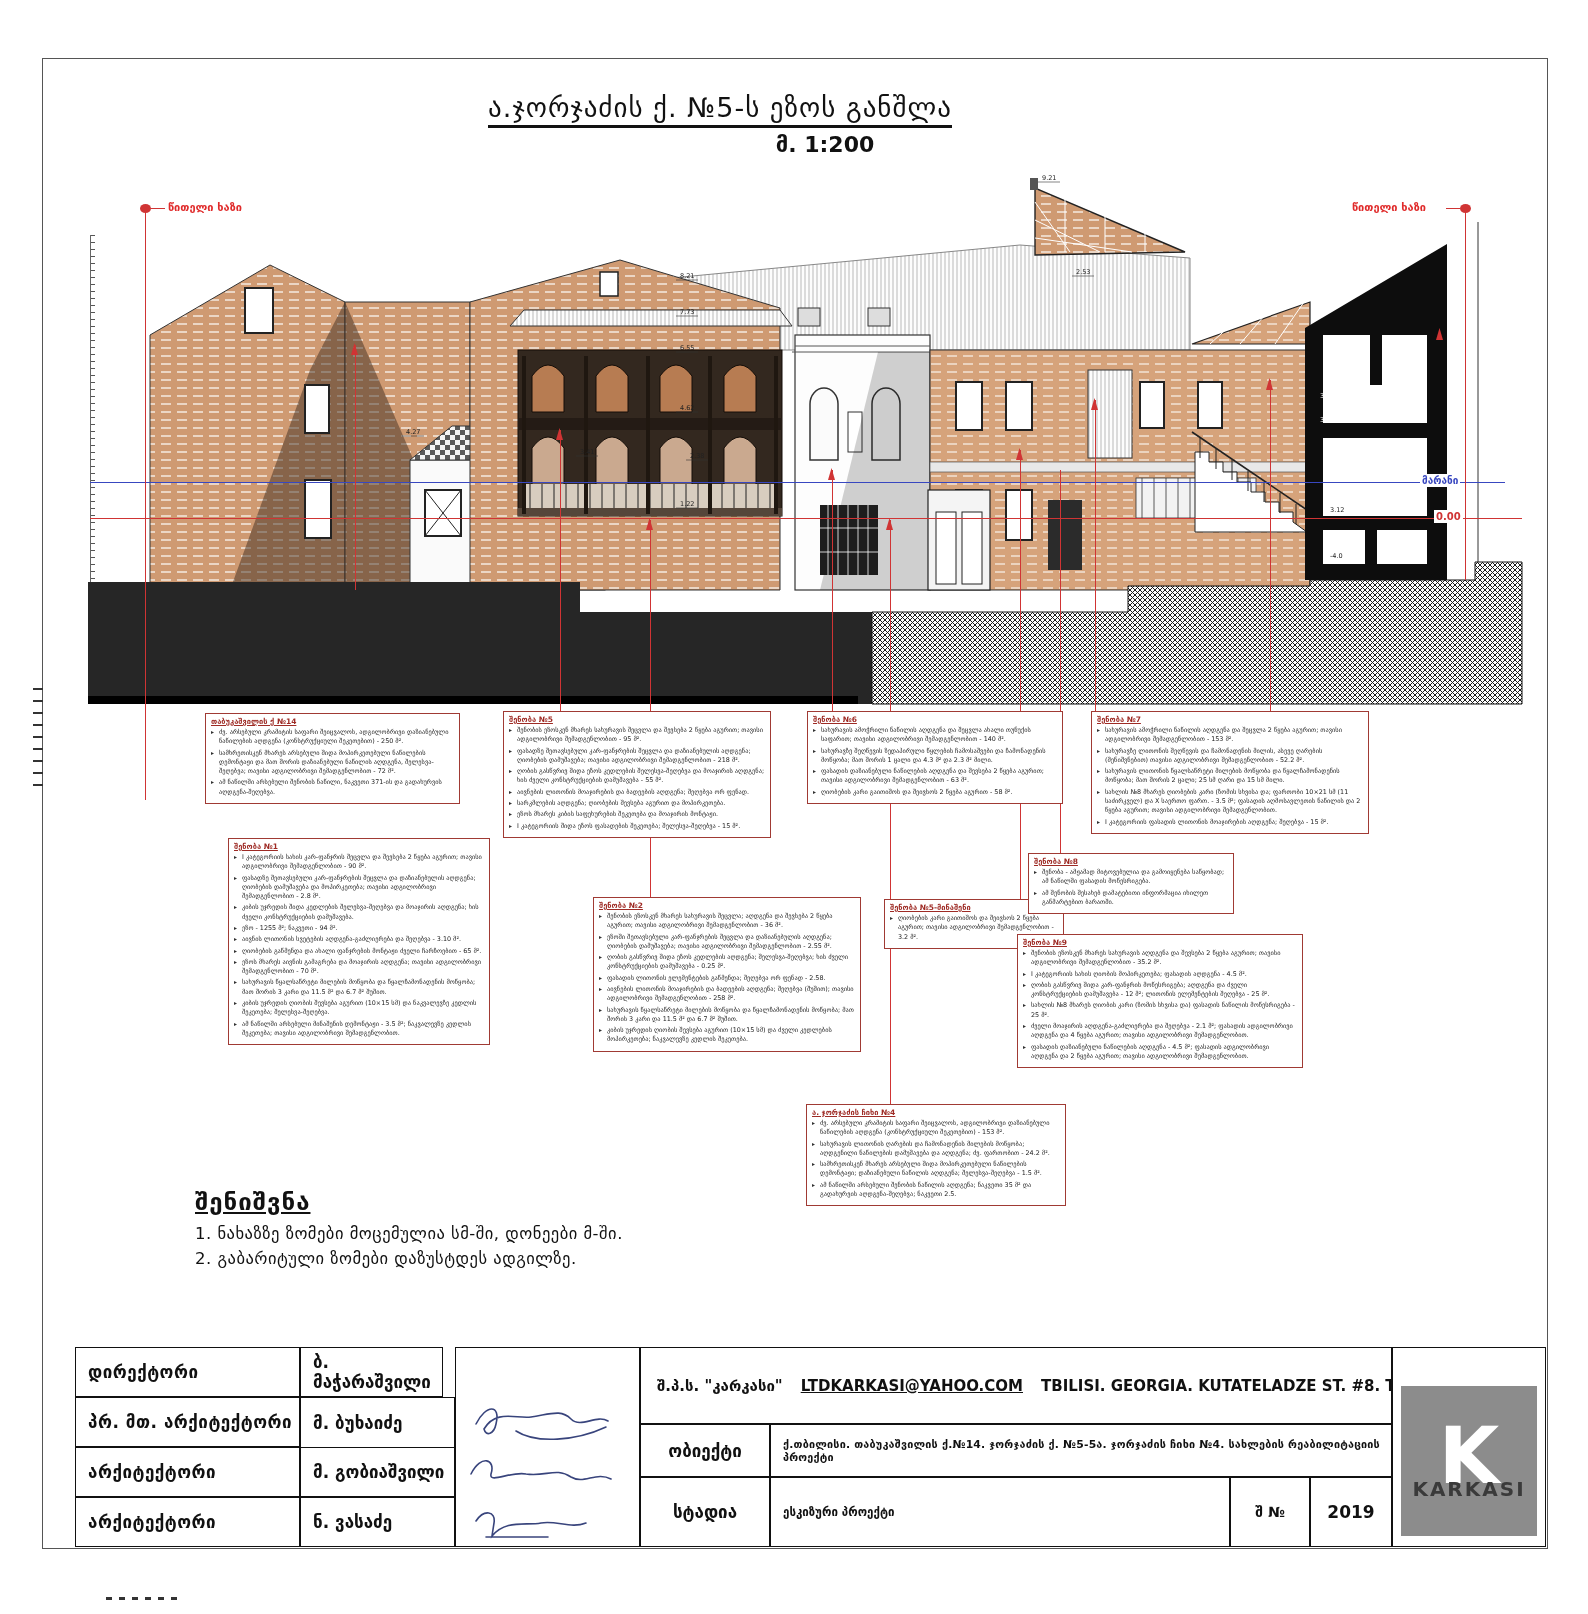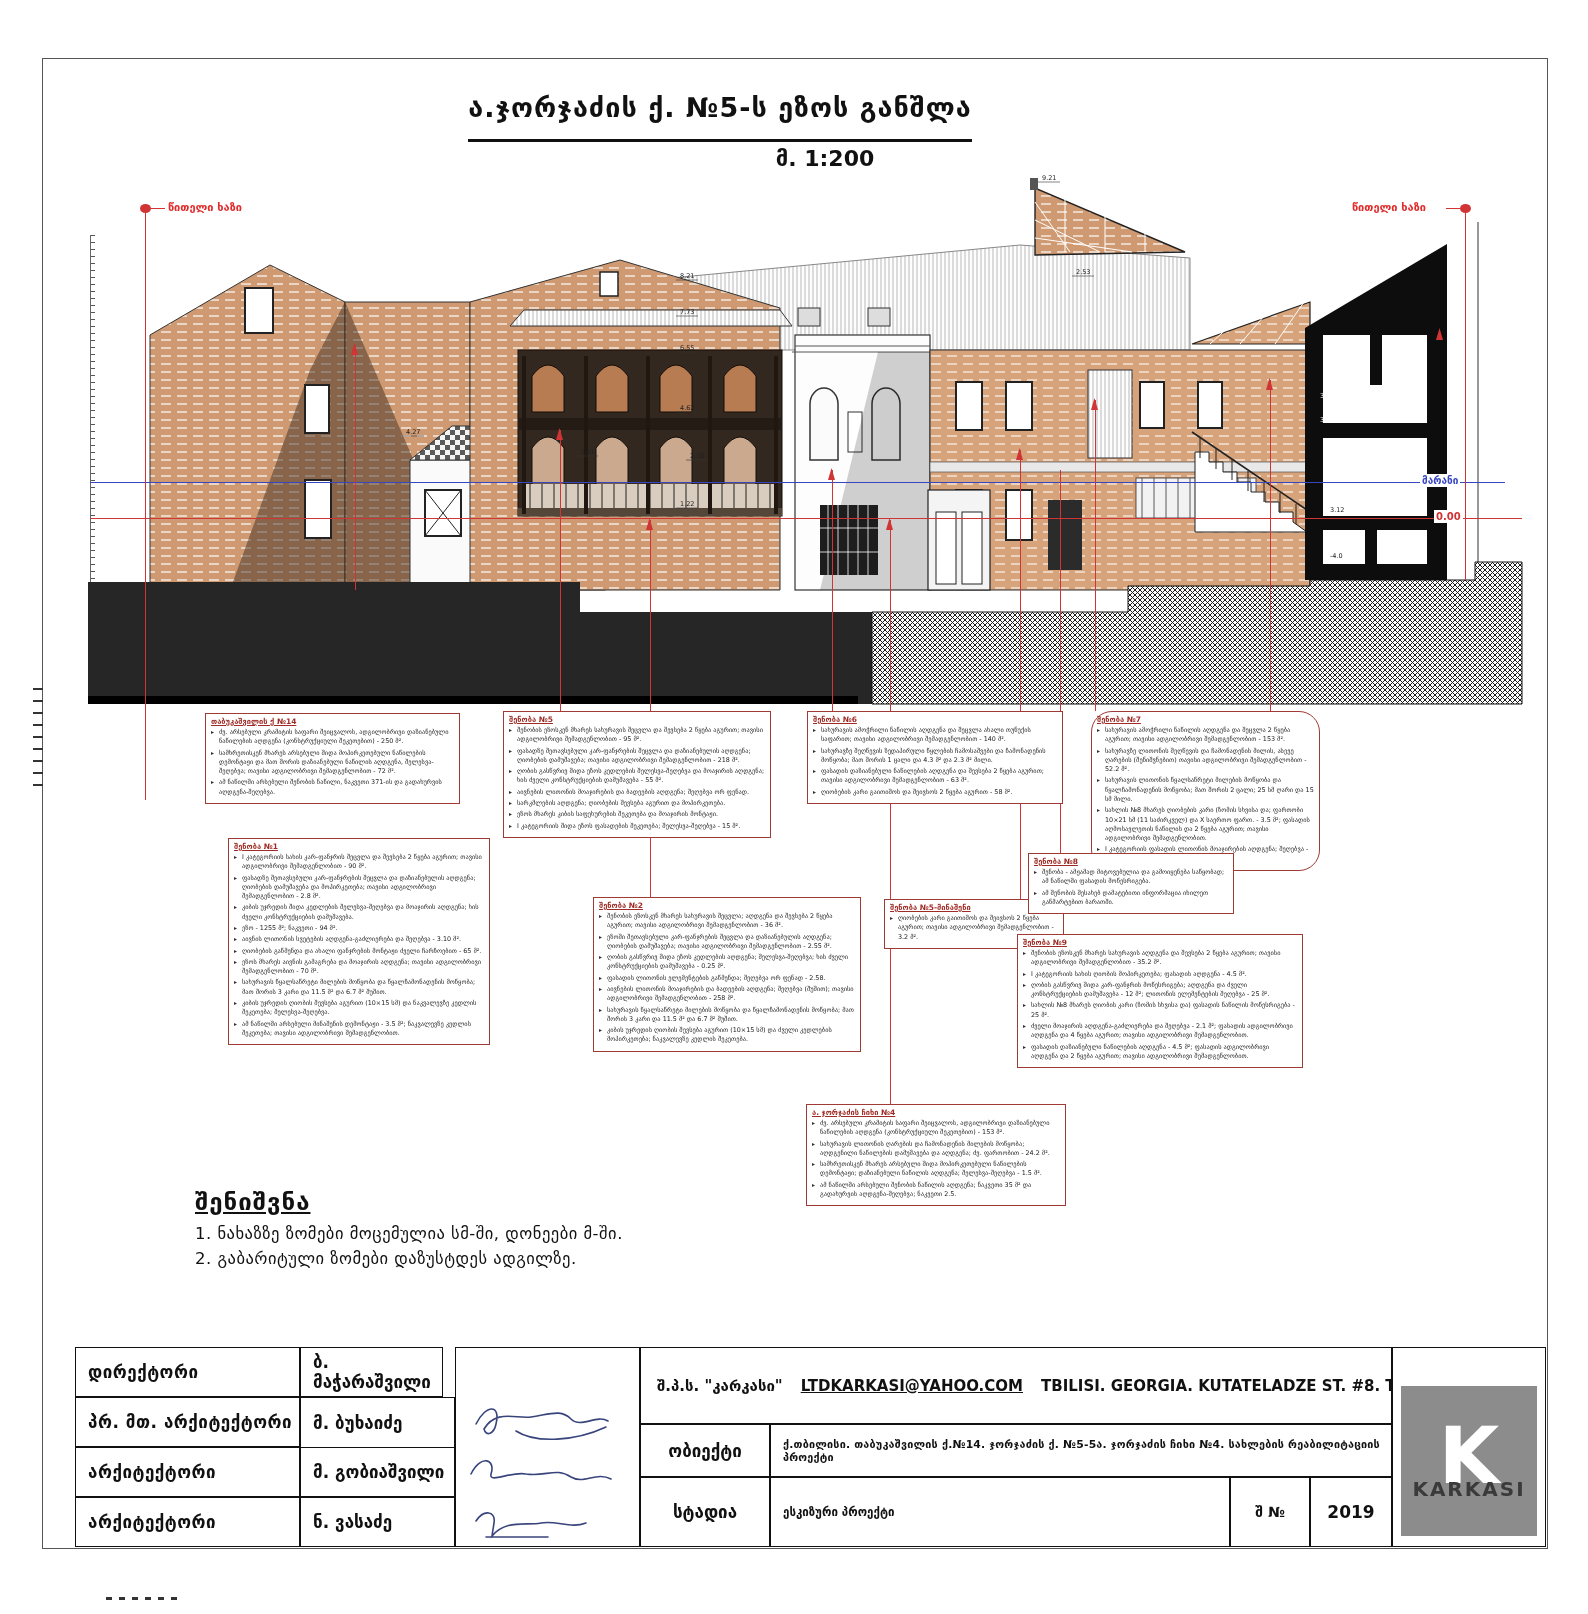--- a/index.html
+++ b/index.html
@@ -1,21 +1,21 @@
 <!DOCTYPE html>
 <html><head>
 <meta charset="utf-8">
 <style>
   html,body{margin:0;padding:0;background:#fff;}
   body{width:1588px;height:1614px;position:relative;font-family:"DejaVu Sans",sans-serif;color:#111;}
   .abs{position:absolute;}
   .frame{left:42px;top:58px;width:1504px;height:1489px;border:1px solid #555;}
   
   .title-wrap{left:440px;top:92px;width:560px;text-align:center;}
-  .sheet-title{display:inline-block;font-size:27px;font-weight:bold;letter-spacing:1px;border-bottom:3px solid #111;padding-bottom:16px;}
+  .sheet-title{display:inline-block;font-size:27px;font-weight:normal;letter-spacing:1px;border-bottom:3px solid #111;padding-bottom:2px;}
   .sheet-scale{font-size:22px;font-weight:bold;margin-top:4px;transform:translateX(105px);}
   
   .vline{width:1px;background:#d03434;}
   .hline{height:1px;}
   .red{background:#d03434;}
   .blue{background:#3847c0;}
   .reddot{width:11px;height:9px;background:#d03434;border-radius:50%;}
   .redlbl{color:#e02b2b;font-size:11px;font-weight:bold;white-space:nowrap;}
   .lvl-lbl{font-size:10px;font-weight:bold;background:#fff;padding:0 2px;line-height:13px;}
   .lvl-blue{color:#3847c0;}
@@ -317,21 +317,21 @@
       <li>ფასადის დაზიანებული ნაწილების აღდგენა და შევსება 2 წყება აგურით; თავისი ადგილობრივი შემადგენლობით - 63 მ².</li>
       <li>ღიობების კარი გაითიშოს და შეივსოს 2 წყება აგურით - 58 მ².</li>
     </ul>
 </div>
 <div class="abs ann" style="left:884px;top:899px;width:180px;">
   <h4>შენობა №5-მინაშენი</h4>
   <ul>
       <li>ღიობების კარი გაითიშოს და შეივსოს 2 წყება აგურით; თავისი ადგილობრივი შემადგენლობით - 3.2 მ².</li>
     </ul>
 </div>
-<div class="abs ann" style="left:1091px;top:711px;width:229px;border-radius:21px;">
+<div class="abs ann" style="left:1091px;top:711px;width:278px;">
   <h4>შენობა №7</h4>
   <ul>
       <li>სახურავის ამოჭრილი ნაწილის აღდგენა და შეცვლა 2 წყება აგურით; თავისი ადგილობრივი შემადგენლობით - 153 მ².</li>
       <li>სახურავზე ლითონის შეღწევის და ჩამონადენის მილის, ასევე ღარების (შენიშვნებით) თავისი ადგილობრივი შემადგენლობით - 52.2 მ².</li>
       <li>სახურავის ლითონის წყალსაწრეტი მილების მოწყობა და წყალჩამონადენის მოწყობა; მათ შორის 2 ცალი; 25 სმ ღარი და 15 სმ მილი.</li>
       <li>სახლის №8 მხარეს ღიობების კარი (ზომის სხვისა და; ფართობი 10×21 სმ (11 საძირკველ) და X საერთო ფართ. - 3.5 მ²; ფასადის აღმოსავლეთის ნაწილის და 2 წყება აგურით; თავისი ადგილობრივი შემადგენლობით.</li>
       <li>I კატეგორიის ფასადის ლითონის მოაჯირების აღდგენა; შეღებვა - 15 მ².</li>
     </ul>
 </div>
 <div class="abs ann" style="left:1028px;top:853px;width:206px;">

